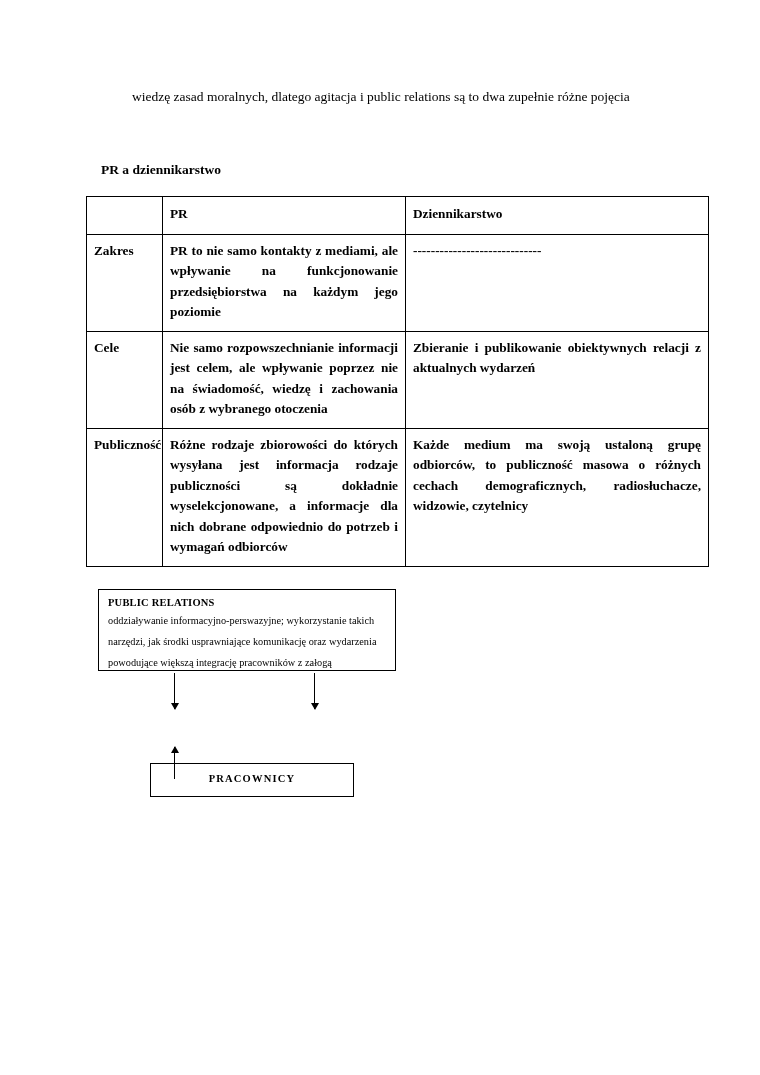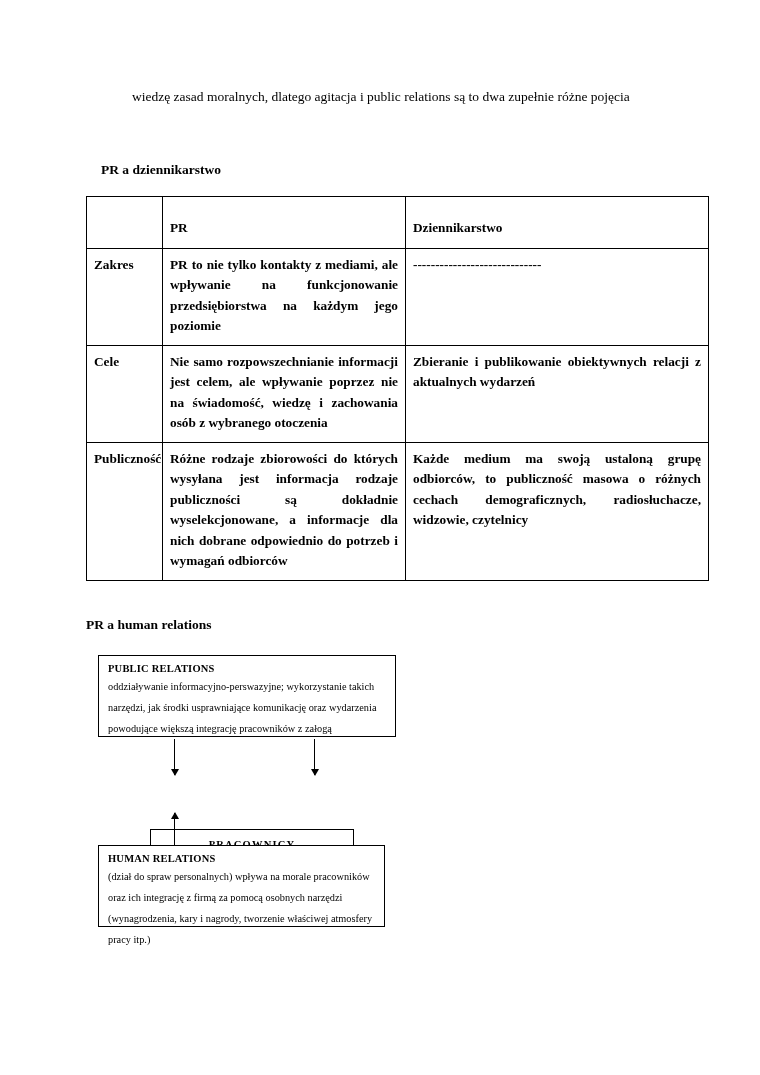--- a/index.html
+++ b/index.html
@@ -59,21 +59,21 @@
     vertical-align: top;
     padding: 6px 7px 8px 7px;
     font-size: 13.3px;
     line-height: 20.5px;
     text-align: justify;
     font-weight: bold;
   }
   table.cmp th {
     font-weight: bold;
     text-align: left;
-    padding-top: 21px;
+    padding-top: 7px;
     padding-bottom: 9px;
   }
   .col-label { width: 76px; }
   .col-pr    { width: 243px; }
   .col-dz    { width: 303px; }
   td.label { text-align: left; }
   .dashline { letter-spacing: 0px; }
 
   
   .diagram {
@@ -174,55 +174,50 @@
       <thead>
         <tr>
           <th></th>
           <th>PR</th>
           <th>Dziennikarstwo</th>
         </tr>
       </thead>
       <tbody>
         <tr>
           <td class="label">Zakres</td>
-          <td>PR to nie tylko kontakty z mediami, ale wpływanie na funkcjonowanie przedsiębiorstwa na każdym jego poziomie</td>
+          <td>PR to nie samo kontakty z mediami, ale wpływanie na funkcjonowanie przedsiębiorstwa na każdym jego poziomie</td>
           <td class="dashline">-----------------------------</td>
         </tr>
         <tr>
           <td class="label">Cele</td>
           <td>Nie samo rozpowszechnianie informacji jest celem, ale wpływanie poprzez nie na świadomość, wiedzę i zachowania osób z wybranego otoczenia</td>
           <td>Zbieranie i publikowanie obiektywnych relacji z aktualnych wydarzeń</td>
         </tr>
         <tr>
           <td class="label">Publiczność</td>
           <td>Różne rodzaje zbiorowości do których wysyłana jest informacja rodzaje publiczności są dokładnie wyselekcjonowane, a informacje dla nich dobrane odpowiednio do potrzeb i wymagań odbiorców</td>
           <td>Każde medium ma swoją ustaloną grupę odbiorców, to publiczność masowa o różnych cechach demograficznych, radiosłuchacze, widzowie, czytelnicy</td>
         </tr>
       </tbody>
     </table>
 
-    <h2 class="heading heading-2">PR a human relations</h2>
 
     <div class="diagram">
 
       <div class="box box-pr">
         <div class="box-title">PUBLIC RELATIONS</div>
         <div class="box-body">oddziaływanie informacyjno-perswazyjne; wykorzystanie takich narzędzi, jak środki usprawniające komunikację oraz wydarzenia powodujące większą integrację pracowników z załogą</div>
       </div>
 
       <div class="arrow arrow-down-left"></div>
       <div class="arrow arrow-down-right"></div>
 
       <div class="box box-pracownicy">
         <div class="pracownicy-label">PRACOWNICY</div>
       </div>
 
       <div class="arrow arrow-up-left"></div>
 
-      <div class="box box-hr">
-        <div class="box-title">HUMAN RELATIONS</div>
-        <div class="box-body">(dział do spraw personalnych) wpływa na morale pracowników oraz ich integrację z firmą za pomocą osobnych narzędzi (wynagrodzenia, kary i nagrody, tworzenie właściwej atmosfery pracy itp.)</div>
-      </div>
 
     </div>
 
   </div>
 </div>
 
 </body></html>

